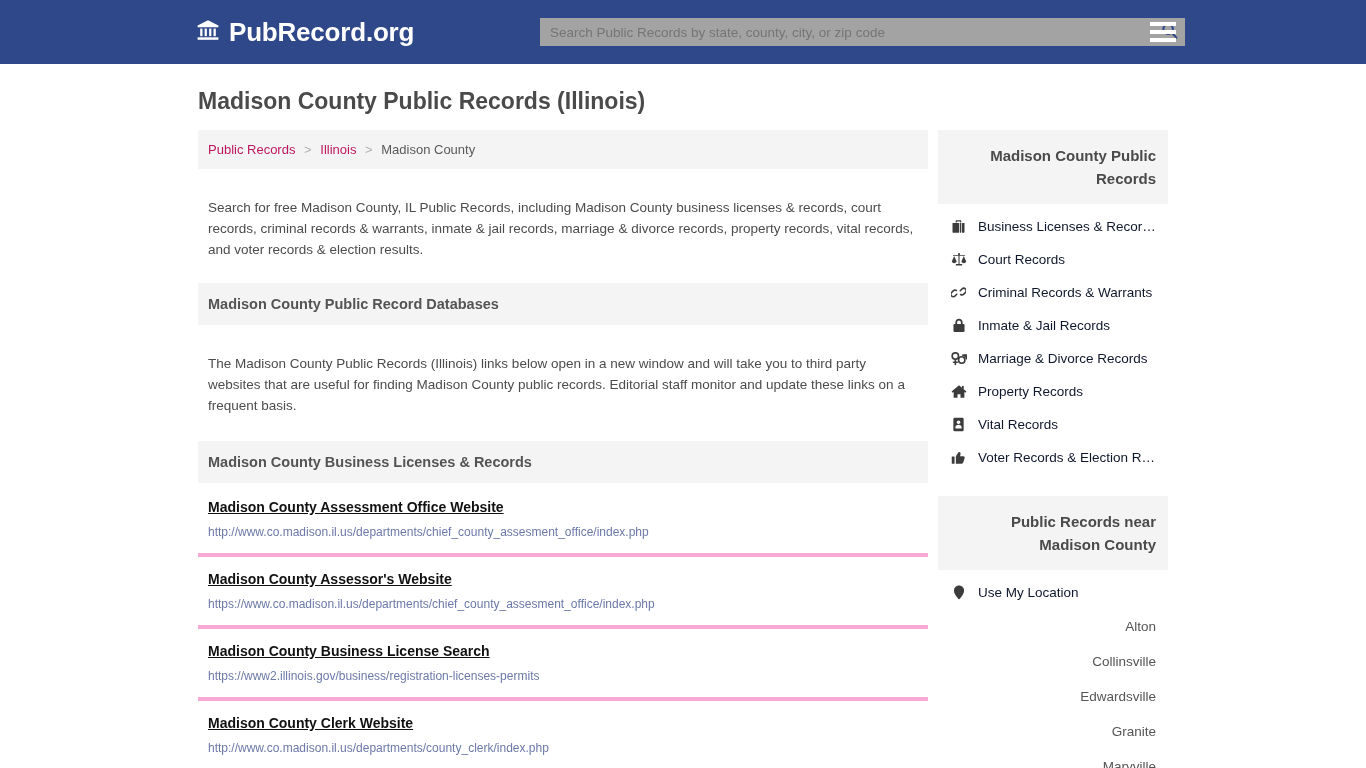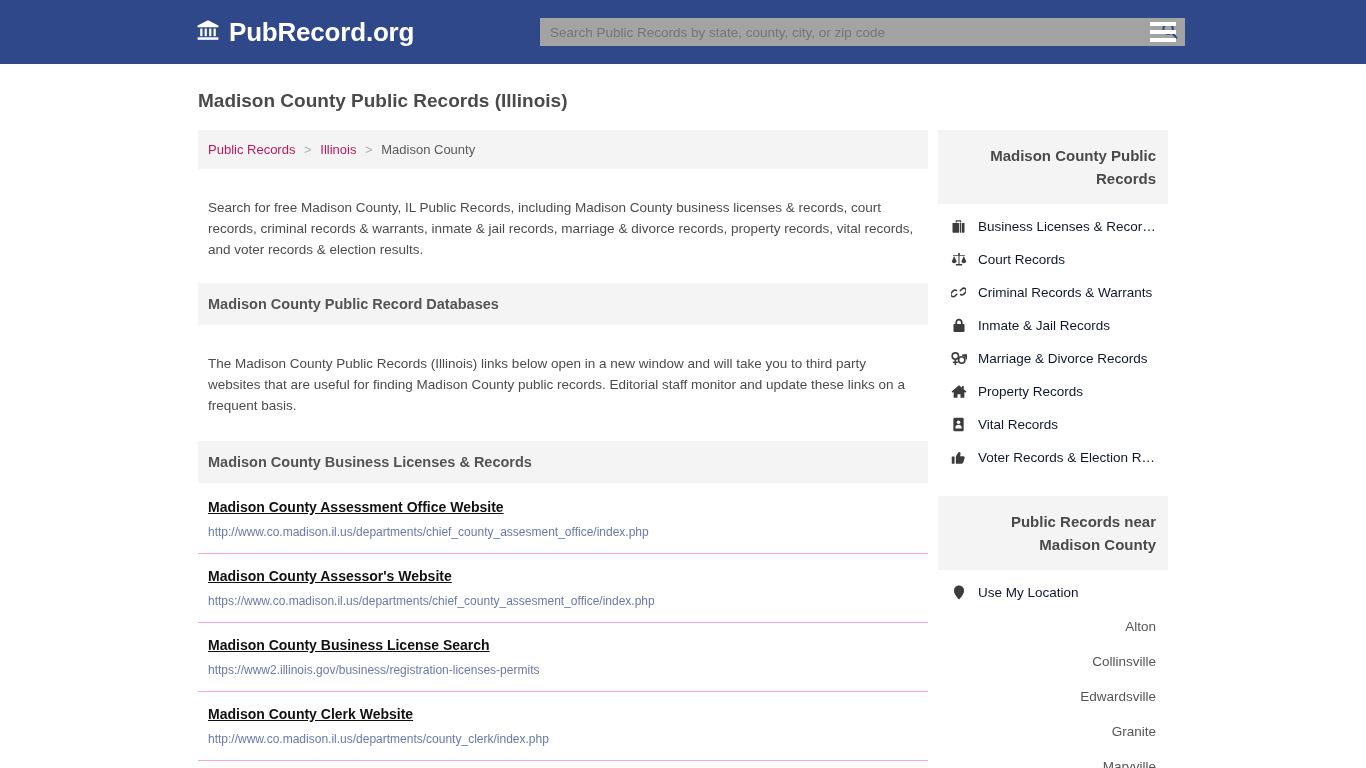--- a/index.html
+++ b/index.html
@@ -88,21 +88,21 @@
   
   .page {
     width: 1366px;
     padding: 0;
     position: relative;
   }
   .page-title {
     width: 970px;
     margin: 0 auto;
     padding-top: 24px;
-    font-size: 19px;
+    font-size: 23px;
     font-weight: bold;
     color: #4a4a4a;
     line-height: 26px;
   }
 
   .columns {
     width: 970px;
     margin: 0 auto;
     margin-top: 16px;
     display: flex;
@@ -145,21 +145,21 @@
     font-size: 13.5px;
     line-height: 21px;
     color: #4c4c4c;
     padding: 14px 10px 12px 10px;
   }
 
   
   .link-list { margin-top: 2px; }
   .link-item {
     padding: 13px 10px 13px 10px;
-    border-bottom: 1px solid #f9a8d4;
+    border-bottom: 4px solid #f9a8d4;
   }
   .link-item:first-child { border-top: none; }
   .link-title {
     display: inline-block;
     font-size: 14px;
     font-weight: bold;
     color: #111111;
     text-decoration: underline;
     line-height: 19px;
     cursor: pointer;

